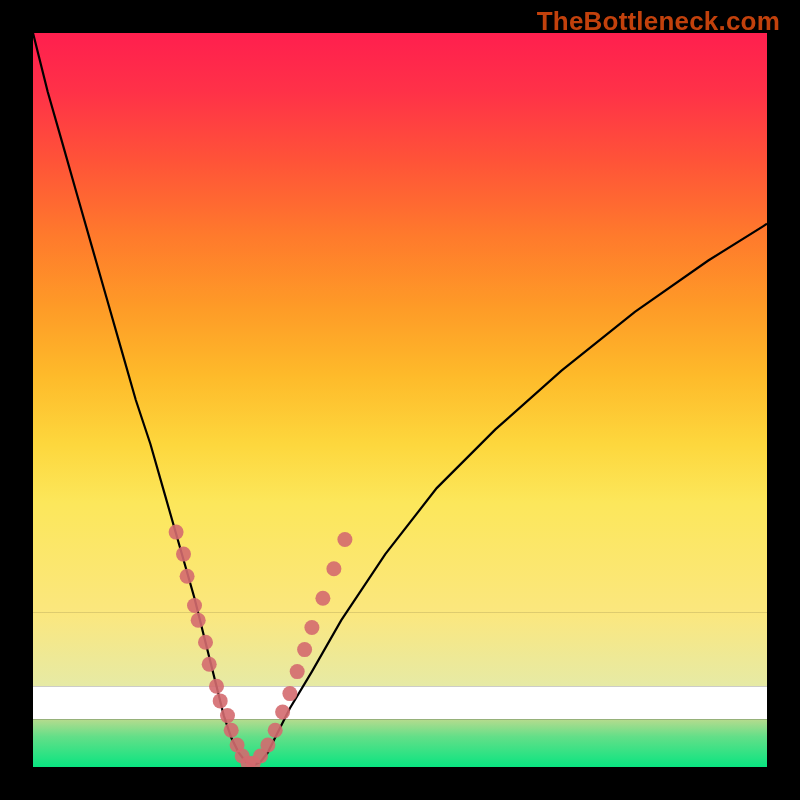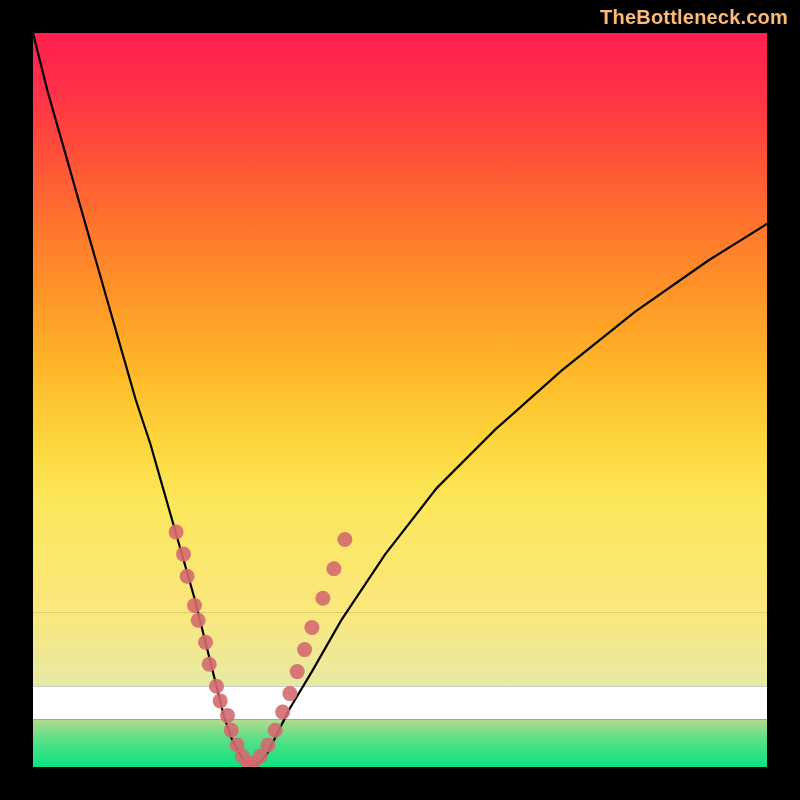--- a/index.html
+++ b/index.html
@@ -20,23 +20,23 @@
     position: absolute;
     left: 33px;
     top: 33px;
     width: 734px;
     height: 734px;
     overflow: hidden;
   }
   .watermark {
     position: absolute;
     top: 6px;
-    right: 12px;
-    color: #fdba74;
-    font-size: 20px;
+    right: 20px;
+    color: #c2410c;
+    font-size: 26px;
     font-weight: 600;
     letter-spacing: 0.2px;
   }
 </style>
 </head>
 <body>
 
 <div class="outer">
   <div class="plot">
     <svg id="plot-svg" width="734" height="734" viewBox="0 0 734 734">

